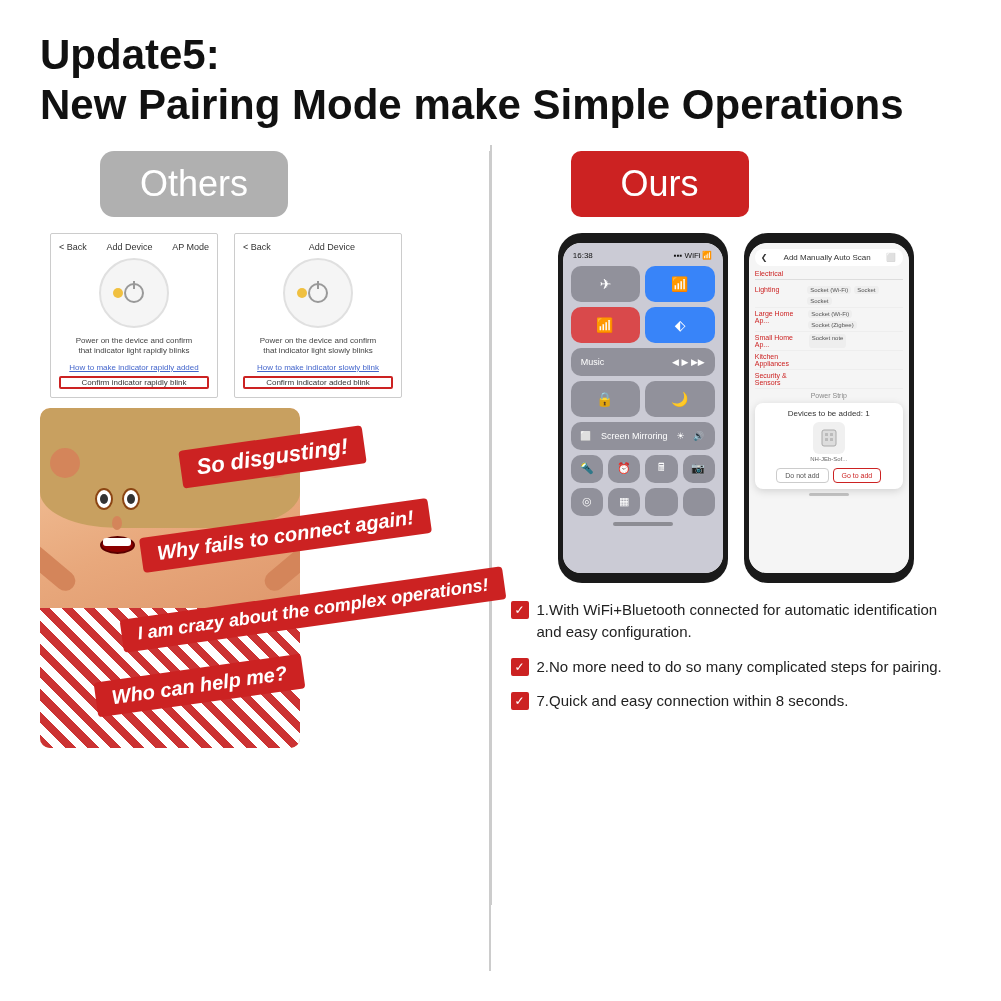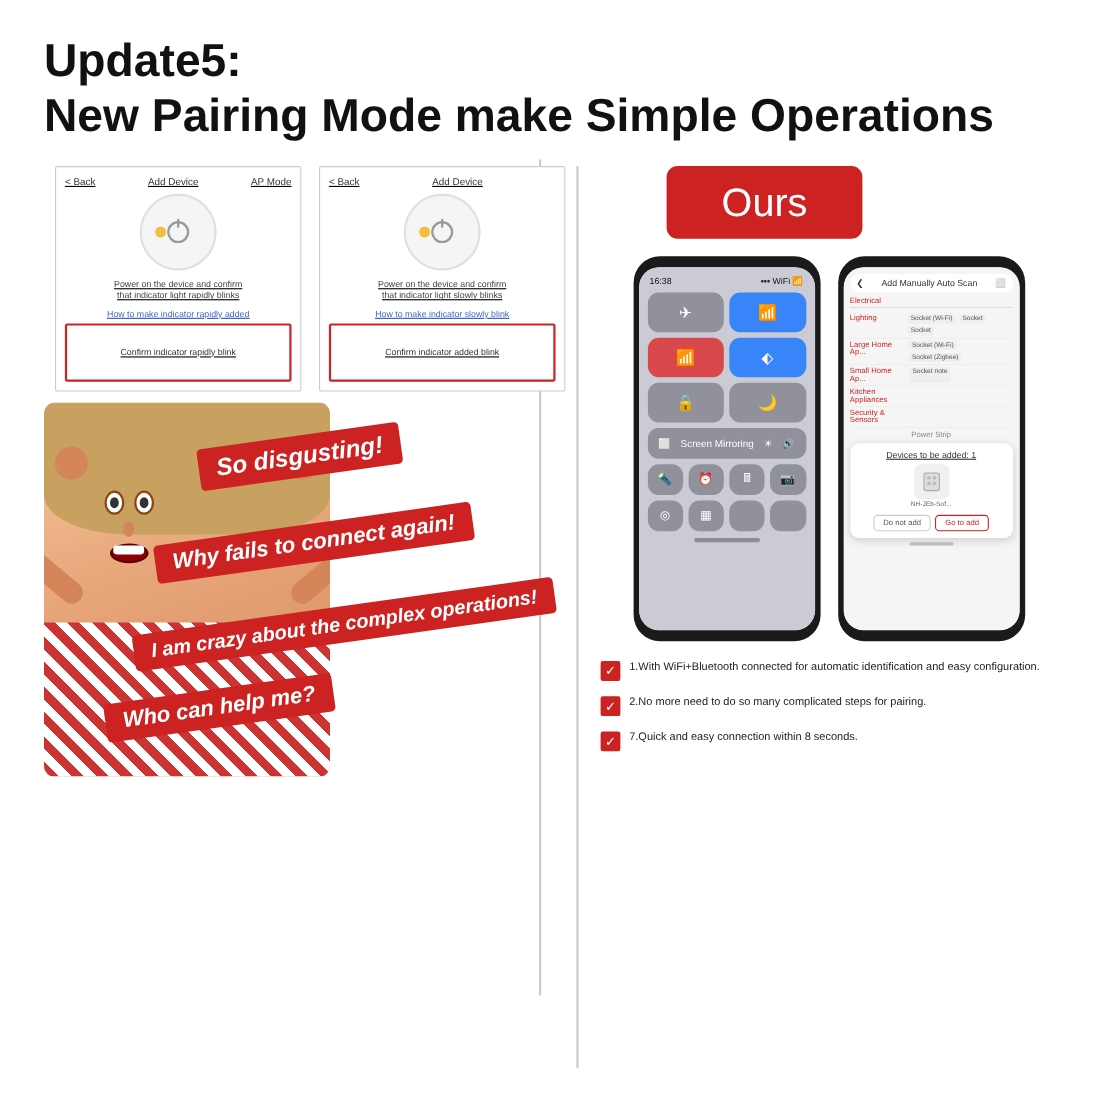--- a/index.html
+++ b/index.html
@@ -60,24 +60,23 @@
     .device-screenshots {
       display: flex;
       gap: 16px;
       margin-left: 10px;
       margin-bottom: 10px;
     }
 
     .device-screen {
       border: 1px solid #ccc;
       background: #fff;
-      width: 224px;
+      width: 168px;
       padding: 8px;
       border-radius: 2px;
-      text-decoration: underline;
     }
 
     .device-screen-header {
       display: flex;
       justify-content: space-between;
       font-size: 9px;
       color: #333;
       margin-bottom: 6px;
     }
 
@@ -136,21 +135,21 @@
       text-align: center;
       display: block;
       margin: 6px 0 4px 0;
     }
 
     .confirm-btn {
       background: #fff;
       border: 2px solid #cc2222;
       color: #333;
       font-size: 8px;
-      padding: 20px 6px;
+      padding: 0 6px;
       border-radius: 2px;
       text-align: center;
       width: 100%;
     }
 
     
     .frustrated-area {
       position: relative;
       height: 350px;
       margin-top: 5px;
@@ -458,21 +457,20 @@
       padding: 6px;
       margin-top: 4px;
       box-shadow: 0 2px 8px rgba(0,0,0,0.15);
     }
 
     .add-popup-title {
       font-size: 8px;
       color: #333;
       text-align: center;
       margin-bottom: 4px;
-      text-decoration: underline;
     }
 
     .add-popup-device {
       width: 32px;
       height: 32px;
       background: #f0f0f0;
       border-radius: 6px;
       margin: 0 auto 2px auto;
       display: flex;
       align-items: center;
@@ -539,21 +537,21 @@
       border-radius: 2px;
     }
 
     .check-mark {
       color: #fff;
       font-size: 12px;
       line-height: 1;
     }
 
     .feature-text {
-      font-size: 10px;
+      font-size: 15px;
       color: #222;
       line-height: 1.5;
     }
 
     .divider-line {
       position: absolute;
       left: 490px;
       top: 145px;
       width: 2px;
       height: 760px;
@@ -570,20 +568,23 @@
     <div>New Pairing Mode make Simple Operations</div>
   </div>
 
   <div class="divider-line"></div>
 
   <div class="content-area">
 
     <div class="left-panel">
 
       
+      <div class="others-badge">
+        <span>Others</span>
+      </div>
 
       
       <div class="device-screenshots">
 
         <div class="device-screen">
           <div class="device-screen-header">
             <span>&lt; Back</span>
             <span>Add Device</span>
             <span>AP Mode</span>
           </div>
@@ -689,20 +690,24 @@
 
                 <div class="cc-tile active-red">
                   <span class="cc-icon">📶</span>
                 </div>
 
                 <div class="cc-tile bt-active">
                   <span class="cc-icon">⬖</span>
                 </div>
               </div>
 
+              <div class="cc-row-wide">
+                <span>Music</span>
+                <span>◀ ▶ ▶▶</span>
+              </div>
 
               <div class="cc-row-small">
                 <div class="cc-tile">
                   <span class="cc-icon">🔒</span>
                 </div>
                 <div class="cc-tile">
                   <span class="cc-icon">🌙</span>
                 </div>
               </div>
 

